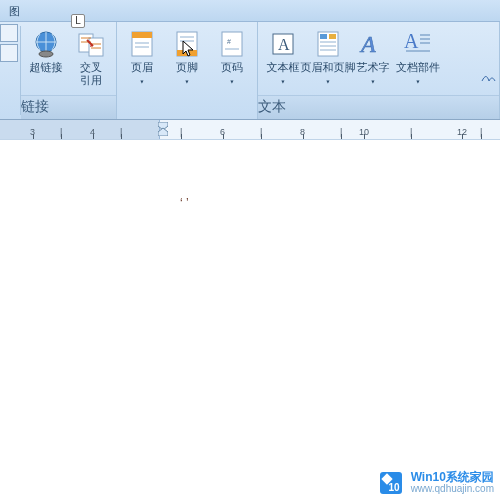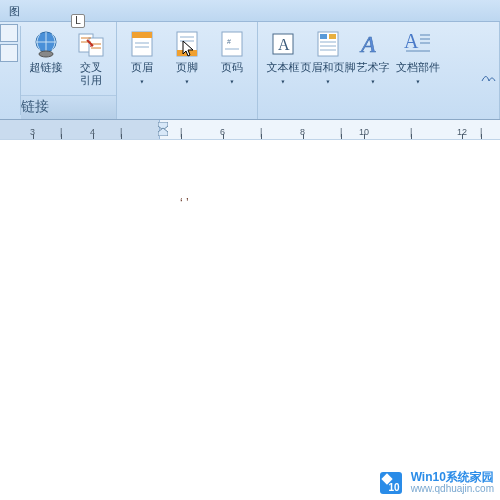--- a/index.html
+++ b/index.html
@@ -159,20 +159,21 @@
                 <text x="2" y="20" font-size="20" font-family="serif" fill="#4a7ac8">A</text>
                 <rect x="18" y="6" width="10" height="2" fill="#9ab8d8"></rect>
                 <rect x="18" y="10" width="10" height="2" fill="#9ab8d8"></rect>
                 <rect x="18" y="14" width="10" height="2" fill="#9ab8d8"></rect>
                 <rect x="4" y="22" width="24" height="2" fill="#9ab8d8"></rect>
               </svg>
         </div>
         <div class="lbl"><span>文档部件</span><br><span class="dd">▾</span></div>
       </div>
     </div>
+    <div class="group-label">文本</div>
   </div>
 </div>
 <div class="right-edge-ico">
   <svg viewBox="0 0 18 18">
         <path d="M2 14c3-6 5-6 7 0 2-4 4-4 6 0" stroke="#3a6aa8" fill="none"></path>
       </svg>
 </div>
 </div>
 
 <div class="ruler">

